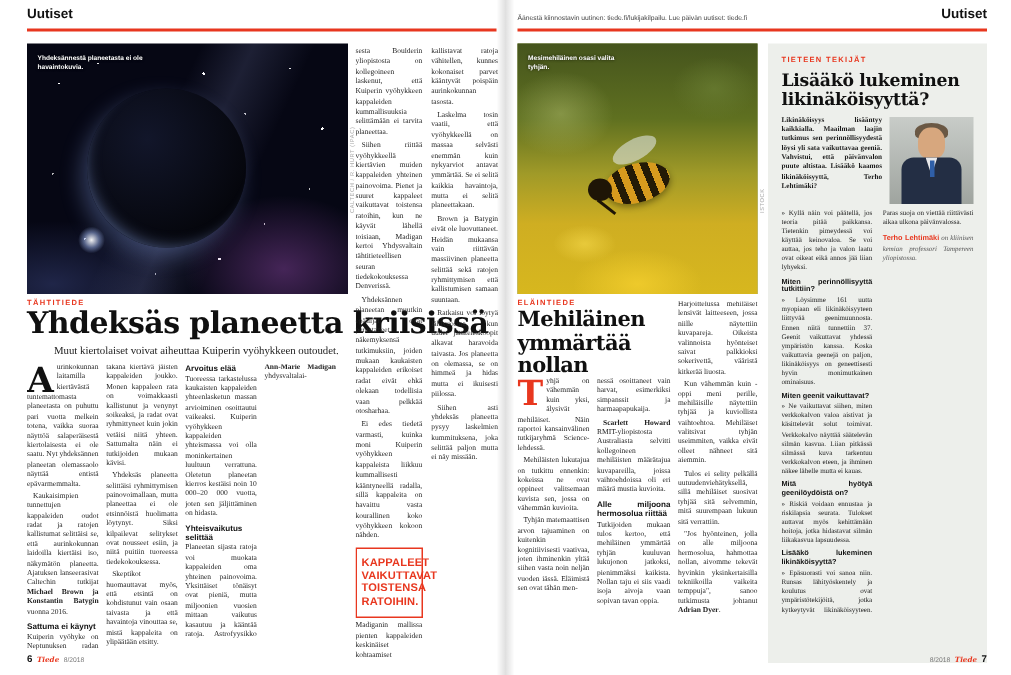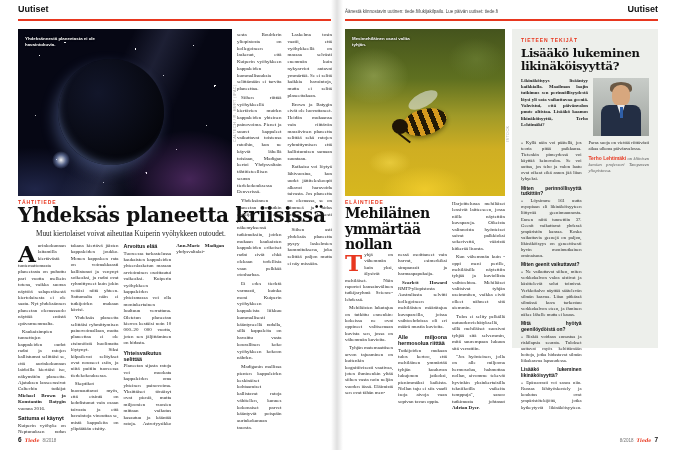--- a/index.html
+++ b/index.html
@@ -76,21 +76,21 @@
     linear-gradient(180deg, #45541d 0%, #5f7020 30%, #a09a28 52%, #cfae22 72%, #d7b71e 100%); }
   .bee-wing { position:absolute; left:62px; top:64px; width:32px; height:14px; border-radius:50%;
     background:rgba(232,236,242,0.55); transform:rotate(-28deg); }
   .bee-body { position:absolute; left:58px; top:80px; width:44px; height:26px; border-radius:52% 48% 55% 45%;
     background:repeating-linear-gradient(80deg, #241a06 0 5px, #d79a1e 5px 10px);
     transform:rotate(-12deg); box-shadow:0 2px 4px rgba(40,30,0,0.45); }
   .bee-head { position:absolute; left:47px; top:90px; width:16px; height:15px; border-radius:50%; background:#1e1506; }
   .bee-leg { position:absolute; left:52px; top:108px; width:15px; height:1.5px; background:#1e1506; transform:rotate(38deg); }
 
   
-  .sidebar { left:512px; top:29px; width:146px; height:319px; background:#edefeb; padding:9px 9px 7px; }
+  .sidebar { left:512px; top:29px; width:146px; height:413px; background:#edefeb; padding:9px 9px 7px; }
   .sb-headline { font-family:"DejaVu Serif",serif; font-weight:bold; font-size:11.5px; line-height:1.12; color:#101010; margin:4px 0 5px; letter-spacing:-0.2px; }
   .sb-introrow { display:flex; gap:5px; margin-bottom:4px; }
   .sb-intro { flex:1; font:bold 4.8px/1.32 "Liberation Serif",serif; color:#1b1b1b; text-align:justify; }
   .portrait { width:56px; height:58px; position:relative; overflow:hidden; flex:none;
     background:linear-gradient(180deg,#c8ccc8,#9fa49f); }
   .p-hair  { position:absolute; left:17px; top:4px;  width:22px; height:11px; border-radius:50% 50% 30% 30%; background:#6a5844; }
   .p-head  { position:absolute; left:19px; top:7px;  width:18px; height:21px; border-radius:45% 45% 40% 40%; background:#d7a77e; }
   .p-body  { position:absolute; left:8px;  top:27px; width:40px; height:32px; border-radius:8px 8px 0 0; background:#232e44; }
   .p-shirt { position:absolute; left:24px; top:27px; width:8px;  height:12px; background:#e8e8ea; clip-path:polygon(0 0,100% 0,50% 100%); }
   .p-tie   { position:absolute; left:27px; top:29px; width:3px;  height:11px; background:#2f5fa8; }
@@ -140,20 +140,21 @@
   <p>Tuoreessa tarkastelussa kaukaisten kappaleiden yhteenlasketun massan arvioiminen osoittautui vaikeaksi. Kuiperin vyöhykkeen kappaleiden yhteismassa voi olla moninkertainen luultuun verrattuna. Oletetun planeetan kierros kestäisi noin 10 000–20 000 vuotta, joten sen jäljittäminen on hidasta.</p>
   <h3 class="sub">Yhteisvaikutus selittää</h3>
   <p><span>Planeetan sijasta ratoja voi muokata kappaleiden oma yhteinen painovoima. Yksittäiset tönäisyt ovat pieniä, mutta miljoonien vuosien mittaan vaikutus kasautuu ja kääntää ratoja. Astrofyysikko </span><span class="bname">Ann-Marie Madigan</span><span> yhdysvaltalai-</span></p>
 </div>
 
 <div class="abs body-text cols2" style="left:237px; top:32px; width:95px; height:410px;">
   <p>sesta Boulderin yliopistosta on kollegoineen laskenut, että Kuiperin vyöhykkeen kappaleiden kummallisuuksia selittämään ei tarvita planeettaa.</p>
   <p>Siihen riittää vyöhykkeellä kiertävien muiden kappaleiden yhteinen painovoima. Pienet ja suuret kappaleet vaikuttavat toistensa ratoihin, kun ne käyvät lähellä toisiaan, Madigan kertoi Yhdysvaltain tähtitieteellisen seuran tiedekokouksessa Denverissä.</p>
   <p>Yhdeksännen planeetan muutkin epäilijät ovat perustaneet näkemyksensä tutkimuksiin, joiden mukaan kaukaisten kappaleiden erikoiset radat eivät ehkä olekaan todellisia vaan pelkkää otosharhaa.</p>
   <p>Ei edes tiedetä varmasti, kuinka moni Kuiperin vyöhykkeen kappaleista liikkuu kummallisesti kääntyneellä radalla, sillä kappaleita on havaittu vasta kourallinen koko vyöhykkeen kokoon nähden.</p>
+  <div class="pullquote">KAPPALEET VAIKUTTAVAT TOISTENSA RATOIHIN.</div>
   <p>Madiganin mallissa pienten kappaleiden keskinäiset kohtaamiset kallistavat ratoja vähitellen, kunnes kokonaiset parvet kääntyvät poispäin aurinkokunnan tasosta.</p>
   <p>Laskelma tosin vaatii, että vyöhykkeellä on massaa selvästi enemmän kuin nykyarviot antavat ymmärtää. Se ei selitä kaikkia havaintoja, mutta ei selitä planeettakaan.</p>
   <p>Brown ja Batygin eivät ole luovuttaneet. Heidän mukaansa vain riittävän massiivinen planeetta selittää sekä ratojen ryhmittymisen että kallistumisen samaan suuntaan.</p>
   <p>Ratkaisu voi löytyä lähivuosina, kun uudet jättiteleskoopit alkavat haravoida taivasta. Jos planeetta on olemassa, se on himmeä ja hidas mutta ei ikuisesti piilossa.</p>
   <p>Siihen asti yhdeksäs planeetta pysyy laskelmien kummituksena, joka selittää paljon mutta ei näy missään.</p>
 </div>
 
 <div class="abs photo bee-img" style="left:345px; top:29px; width:160px; height:167px;">
   <div class="bee-wing"></div>
   <div class="bee-body"></div>

